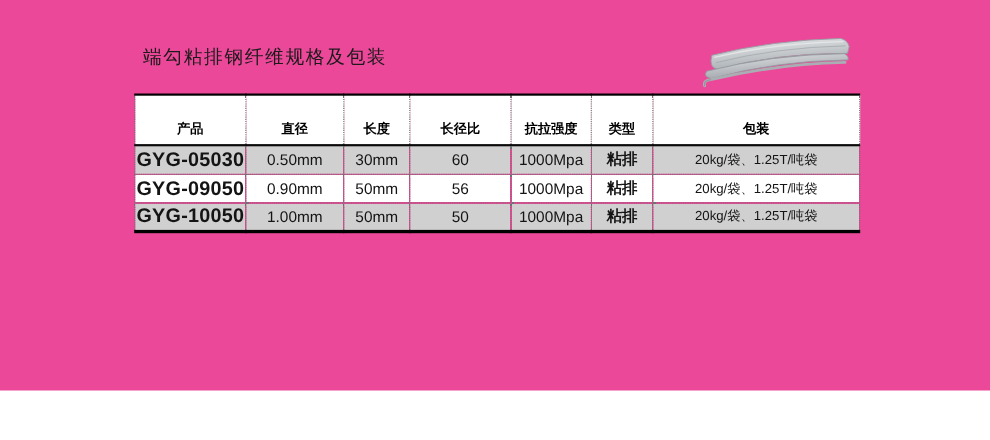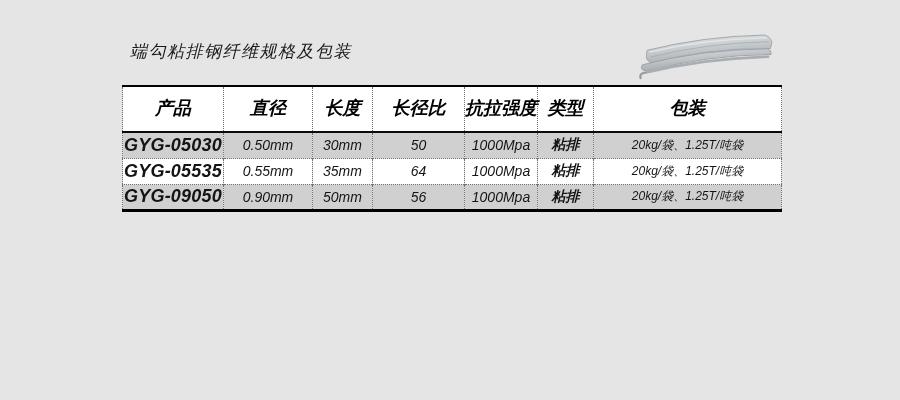--- a/index.html
+++ b/index.html
@@ -5,23 +5,22 @@
   * { margin: 0; padding: 0; box-sizing: border-box; }
   html, body { background: #ffffff; }
   body {
     width: 900px; height: 400px;
     font-family: "Liberation Sans", sans-serif;
     color: #111;
     overflow: hidden;
   }
   .page {
     position: relative;
-    width: 900px; height: 400px;
-    background: #e5e5e5;
-    font-style: italic;
+    width: 900px; height: 355px;
+    background: #ec4899;
   }
   .title {
     position: absolute;
     left: 130px; top: 40px;
     font-size: 17px;
     letter-spacing: 1.5px;
     color: #1a1a1a;
     white-space: nowrap;
   }
   .photo {
@@ -37,22 +36,22 @@
     table-layout: fixed;
     border-top: 2px solid #000;
     border-bottom: 3px solid #000;
     border-left: 1px dotted #707070;
     border-right: 1px dotted #707070;
   }
   thead tr { border-bottom: 2px solid #0a0a0a; background: #ffffff; }
   th {
     height: 46px;
     vertical-align: top;
-    padding-top: 9px;
-    font-size: 18px;
+    padding-top: 22px;
+    font-size: 12px;
     font-weight: bold;
     text-align: center;
     color: #000;
     border-right: 1px dotted #707070;
   }
   tbody tr { border-bottom: 1px dotted #707070; }
   tbody tr:last-child { border-bottom: none; }
   tbody tr:nth-child(odd) { background: #d0d0d0; }
   tbody tr:nth-child(even) { background: #ffffff; }
   td {
@@ -121,39 +120,39 @@
         <th>抗拉强度</th>
         <th>类型</th>
         <th>包装</th>
       </tr>
     </thead>
     <tbody>
       <tr>
         <td class="prod">GYG-05030</td>
         <td>0.50mm</td>
         <td>30mm</td>
-        <td>50</td>
-        <td>1000Mpa</td>
-        <td class="type">粘排</td>
-        <td class="pack">20kg/袋、1.25T/吨袋</td>
-      </tr>
-      <tr>
-        <td class="prod">GYG-05535</td>
-        <td>0.55mm</td>
-        <td>35mm</td>
-        <td>64</td>
+        <td>60</td>
         <td>1000Mpa</td>
         <td class="type">粘排</td>
         <td class="pack">20kg/袋、1.25T/吨袋</td>
       </tr>
       <tr>
         <td class="prod">GYG-09050</td>
         <td>0.90mm</td>
         <td>50mm</td>
         <td>56</td>
         <td>1000Mpa</td>
         <td class="type">粘排</td>
         <td class="pack">20kg/袋、1.25T/吨袋</td>
       </tr>
+      <tr>
+        <td class="prod">GYG-10050</td>
+        <td>1.00mm</td>
+        <td>50mm</td>
+        <td>50</td>
+        <td>1000Mpa</td>
+        <td class="type">粘排</td>
+        <td class="pack">20kg/袋、1.25T/吨袋</td>
+      </tr>
     </tbody>
   </table>
 
 </div>
 
 </body></html>

